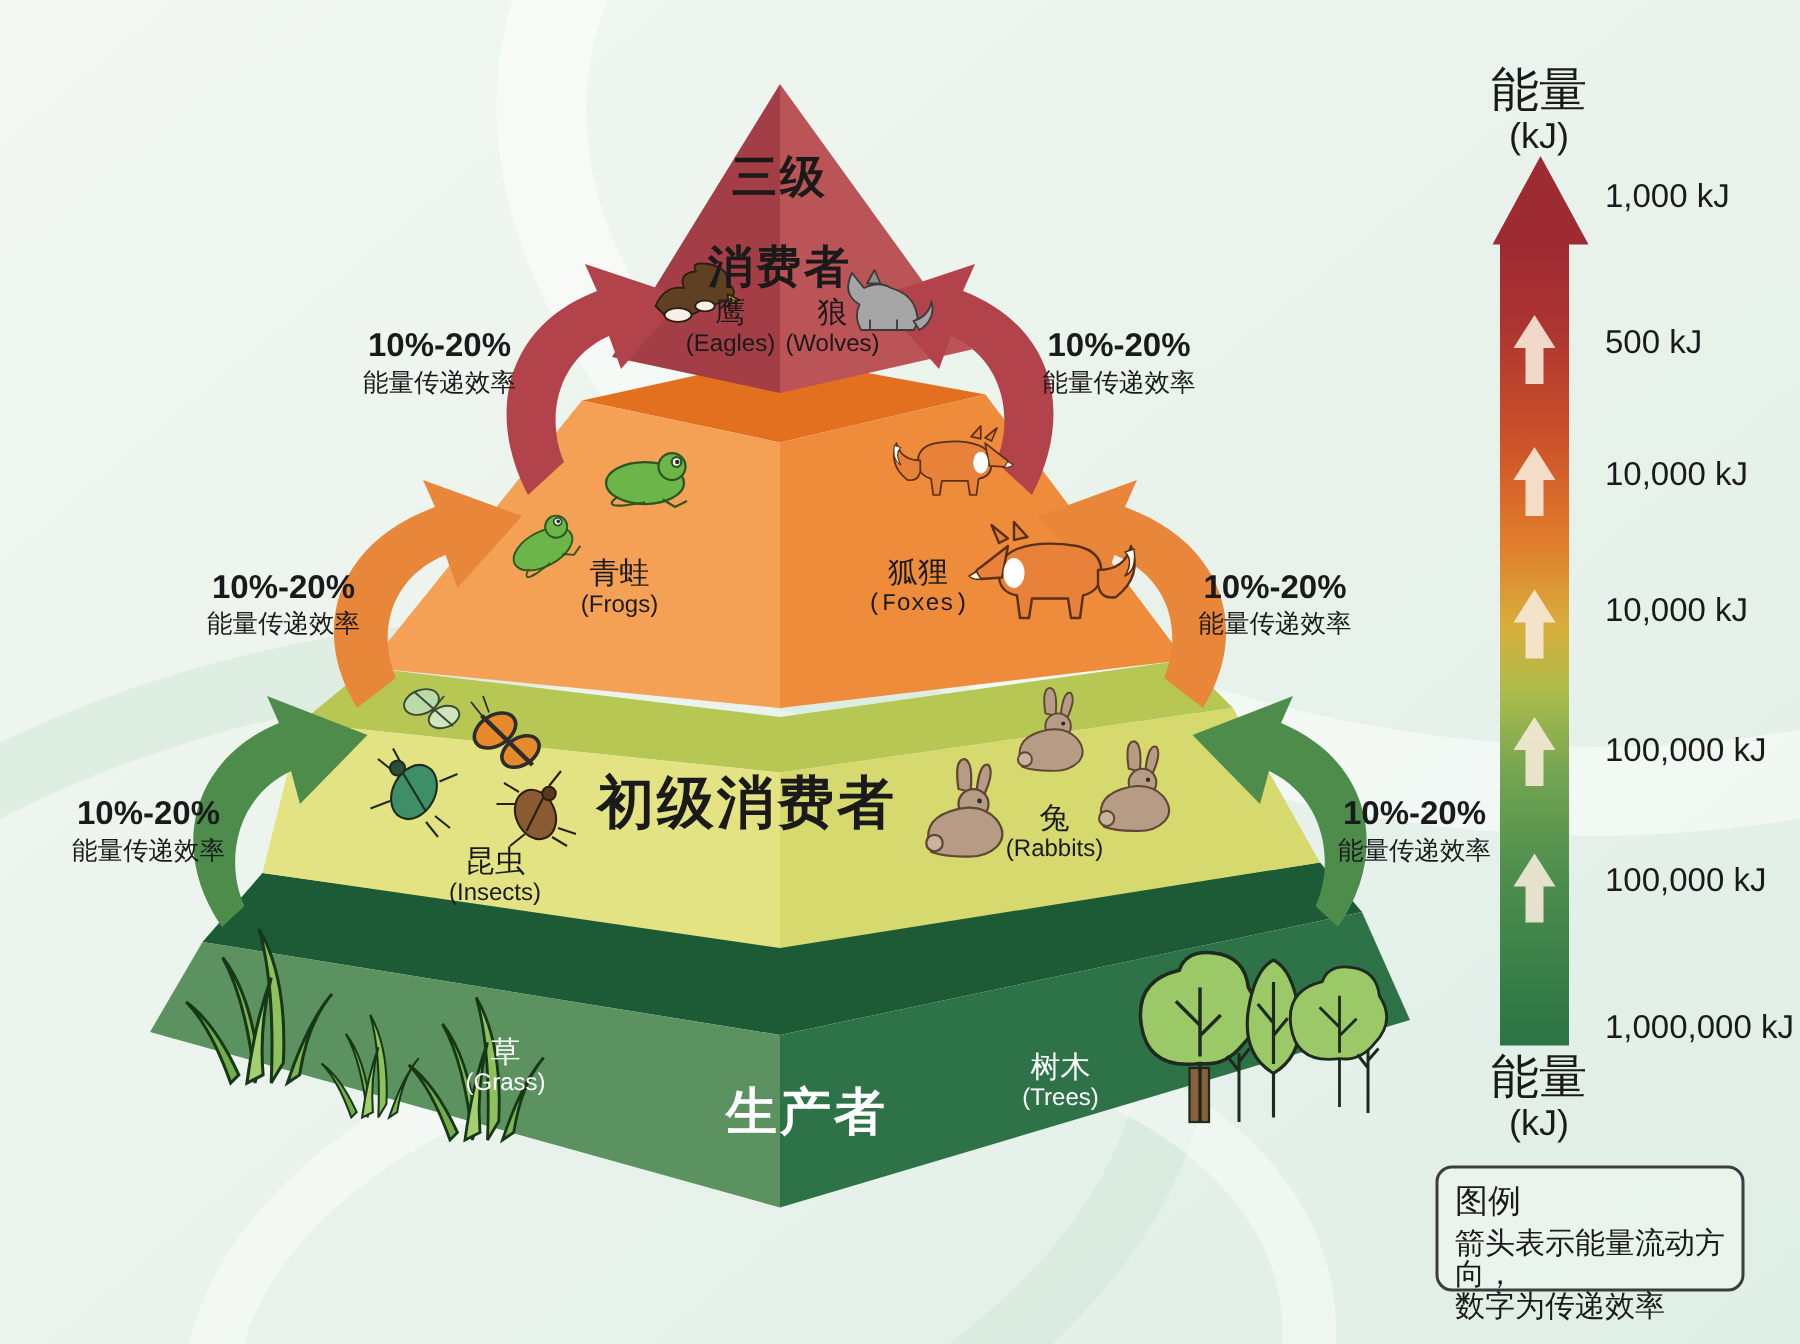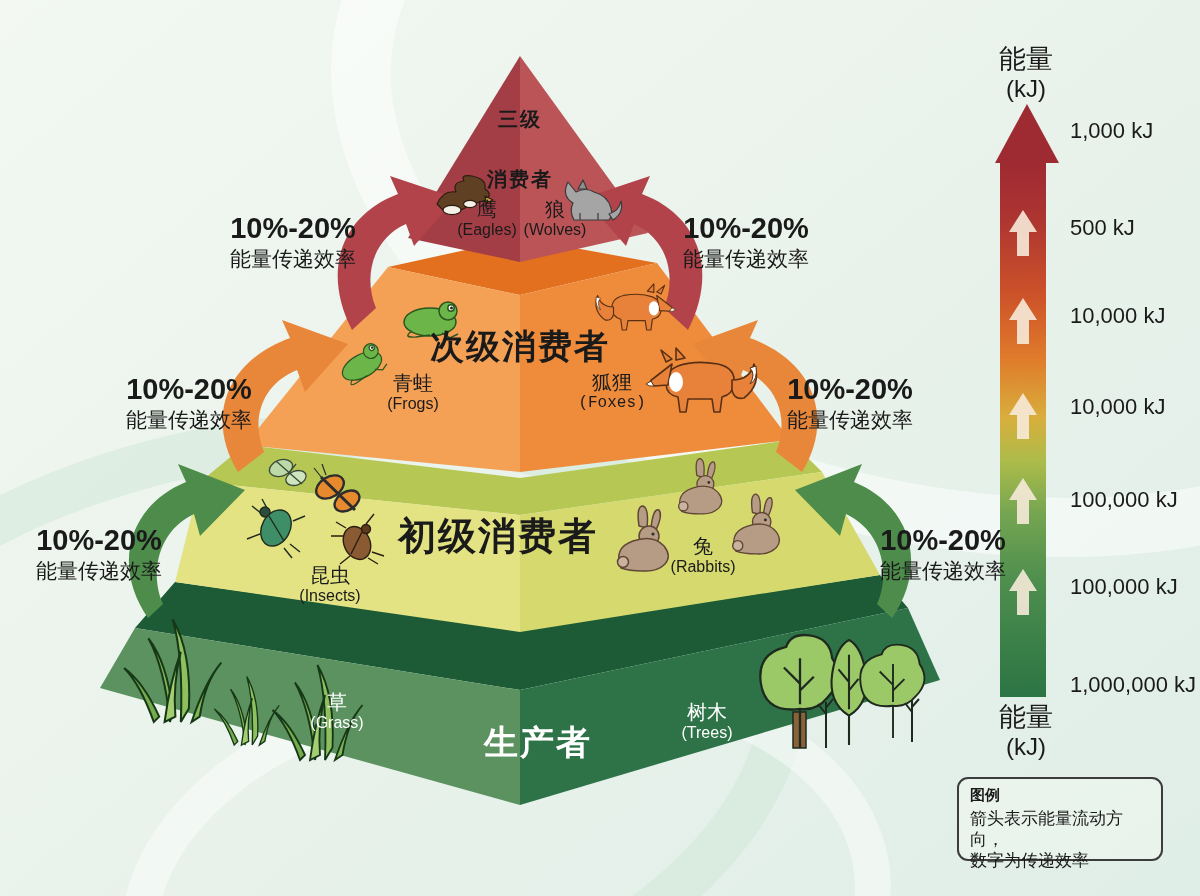--- a/index.html
+++ b/index.html
@@ -8,38 +8,38 @@
     background:linear-gradient(140deg,#f3f8f2 0%,#eaf3ec 45%,#dfeee7 100%);
     font-family:"Liberation Sans","DejaVu Sans",sans-serif;color:#1a1a1a;
   }
   .swoosh{position:absolute;border-radius:50%;pointer-events:none;}
   #sw1{width:980px;height:560px;left:-260px;top:420px;border:46px solid rgba(210,231,216,0.55);transform:rotate(-10deg);}
   #sw2{width:1100px;height:640px;right:-340px;top:-220px;border:60px solid rgba(255,255,255,0.5);transform:rotate(14deg);}
   #sw3{width:700px;height:420px;left:120px;bottom:-260px;border:36px solid rgba(255,255,255,0.45);transform:rotate(-6deg);}
   svg{position:absolute;left:0;top:0;}
   .lbl{position:absolute;transform:translate(-50%,-50%);text-align:center;white-space:nowrap;line-height:1.12;}
   .lvl{font-weight:bold;letter-spacing:2px;}
-  .fs30{font-size:20px;}
+  .fs30{font-size:30px;}
   .fs34{font-size:34px;}
   .fs38{font-size:38px;text-align:right;}
   .white{color:#ffffff;}
-  .eff .big{font-size:29px;font-weight:600;line-height:1.0;margin-bottom:4px;}
-  .eff .cap{font-size:21px;font-weight:400;}
+  .eff .big{font-size:22px;font-weight:600;line-height:1.0;margin-bottom:4px;}
+  .eff .cap{font-size:17px;font-weight:400;}
   .sp .zh{font-size:20px;line-height:1.05;}
   .sp .en{font-size:16px;line-height:1.2;}
   .tick{position:absolute;transform:translateY(-50%);font-size:22px;margin-left:12px;}
-  .scale-title .t1{font-size:27px;line-height:1.1;}
+  .scale-title .t1{font-size:32px;line-height:1.1;}
   .scale-title .t2{font-size:24px;line-height:1.15;}
   #legend{
     position:absolute;left:957px;top:777px;width:206px;height:84px;box-sizing:border-box;
     border:2px solid #3c3c3c;border-radius:11px;background:rgba(240,247,241,0.55);
     padding:7px 11px;
   }
-  #legend .lg-title{font-size:15px;font-weight:bold;margin-bottom:3px;}
-  #legend .lg-line{font-size:17px;line-height:21px;}
+  #legend .lg-title{font-size:22px;font-weight:normal;margin-bottom:3px;}
+  #legend .lg-line{font-size:20px;line-height:21px;}
 </style>
 </head>
 <body>
 
 <div id="stage">
 
   <div class="swoosh" id="sw1"></div>
   <div class="swoosh" id="sw2"></div>
   <div class="swoosh" id="sw3"></div>
 
@@ -211,21 +211,20 @@
       <use href="#up-arrow" transform="translate(1023,234)"></use>
       <use href="#up-arrow" transform="translate(1023,322)"></use>
       <use href="#up-arrow" transform="translate(1023,417)"></use>
       <use href="#up-arrow" transform="translate(1023,502)"></use>
       <use href="#up-arrow" transform="translate(1023,593)"></use>
     </g>
   </svg>
 
   <div class="lbl lvl fs30" style="left:520px;top:119px;">三级</div>
   <div class="lbl lvl fs30" style="left:520px;top:152px;margin-top:27px;">消费者</div>
-  <div class="lbl lvl fs34" style="left:520px;top:346px;">次级消费者</div>
   <div class="lbl lvl fs38" style="left:498px;top:536px;">初级消费者</div>
   <div class="lbl lvl fs34 white" style="left:538px;top:742px;">生产者</div>
 
   <div class="lbl sp" style="left:487px;top:219px;">
     <div class="zh">鹰</div>
     <div class="en">(Eagles)</div>
   </div>
   <div class="lbl sp" style="left:555px;top:219px;">
     <div class="zh">狼</div>
     <div class="en">(Wolves)</div>

